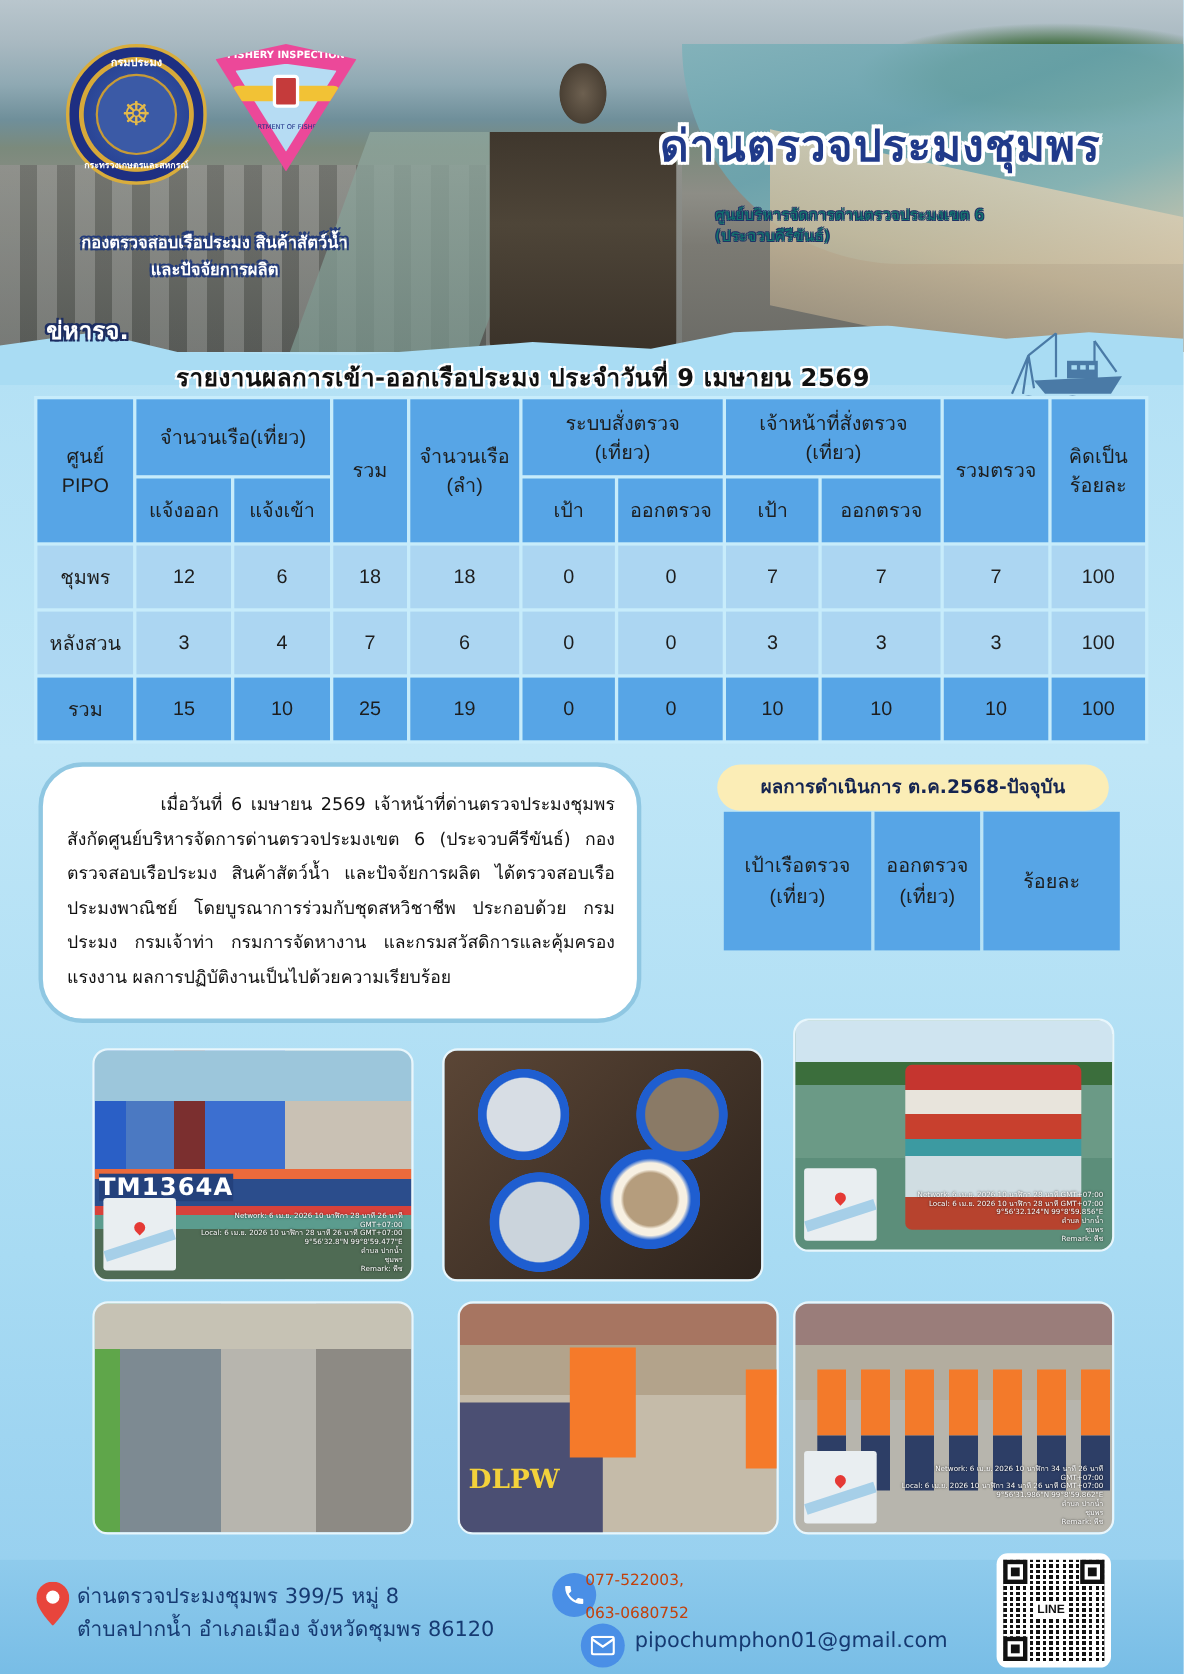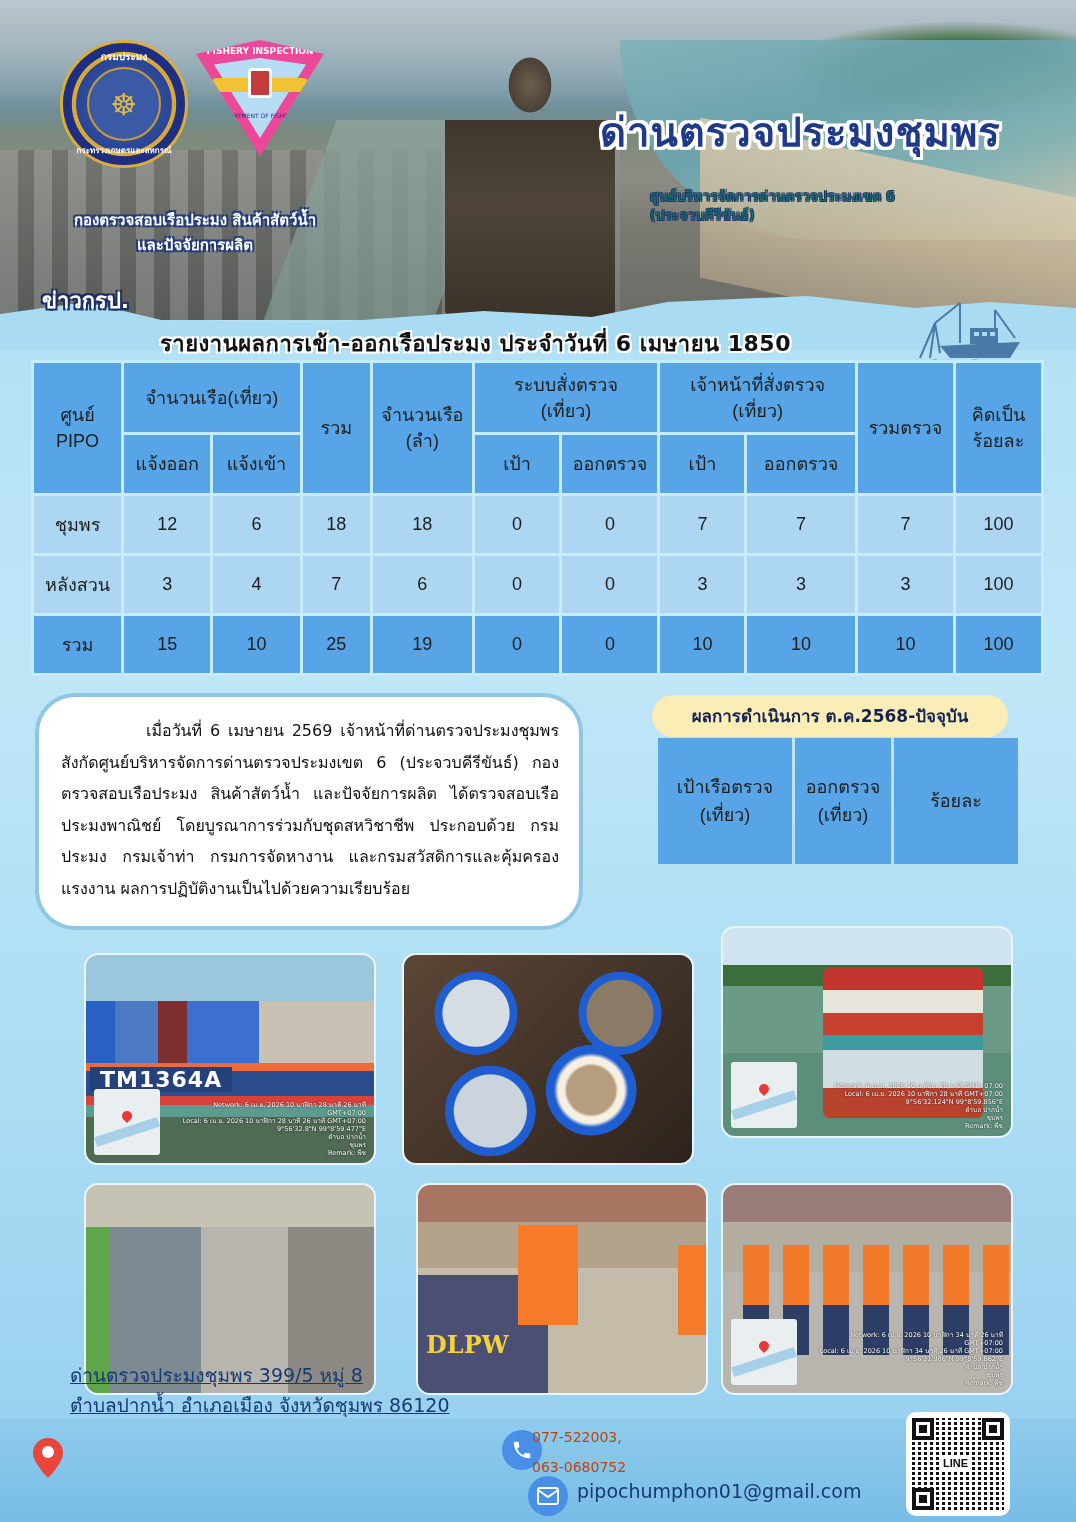--- a/index.html
+++ b/index.html
@@ -176,31 +176,30 @@
         background: repeating-linear-gradient(90deg, #2d3e66 0 26px, transparent 26px 40px); }
   .map-inset {
     position: absolute; left: 8px; bottom: 8px; width: 66px; height: 66px; background: #e9eef1; border-radius: 3px;
   }
   .map-inset::before { content: ""; position: absolute; left: 0; top: 38px; width: 66px; height: 10px; background: #a6cfe8; transform: rotate(-18deg); }
   .map-pin { position: absolute; left: 28px; top: 22px; width: 10px; height: 10px; background: #e53935; border-radius: 50% 50% 50% 0; transform: rotate(-45deg); }
   .geo {
     position: absolute; right: 8px; bottom: 6px; width: 190px; font-size: 6.5px; line-height: 8px; color: #fff; text-align: right;
     font-family: "DejaVu Sans", sans-serif; text-shadow: 0 0 2px #000;
   }
-  .plate { position: absolute; left: 4px; top: 112px; font-size: 22px; font-weight: bold; color: #fff; background: #24417c; padding: 0 10px; letter-spacing: 1px; }
+  .plate { position: absolute; left: 4px; top: 112px; font-size: 22px; font-weight: bold; color: #fff; background: #24417c; padding: 0 0; letter-spacing: 1px; }
   
   .footer {
     position: absolute; left: 0; top: 1418px; width: 1076px; height: 104px;
     background: linear-gradient(180deg, #8fcbec, #78bde6);
   }
   .pin-icon { position: absolute; left: 33px; top: 1438px; width: 30px; height: 40px; }
   .addr {
-    position: absolute; left: 70px; top: 1360px; font-size: 19px; line-height: 30px; color: #163a72;
+    position: absolute; left: 70px; top: 1436px; font-size: 19px; line-height: 30px; color: #163a72;
     font-family: "DejaVu Sans", sans-serif;
-    text-decoration: underline;
   }
   .circ-icon {
     position: absolute; width: 40px; height: 40px; border-radius: 50%; background: #4a8fe6;
     display: flex; align-items: center; justify-content: center;
   }
   .phone-icon { left: 502px; top: 1430px; }
   .mail-icon { left: 528px; top: 1476px; }
   .phones { position: absolute; left: 532px; top: 1422px; font-size: 14px; line-height: 30px; color: #c2410c; }
   .email { position: absolute; left: 577px; top: 1480px; font-size: 19px; color: #163a72; }
   .qr {
@@ -249,23 +248,23 @@
 <div class="org-line" style="left:55px; top:208px; width:280px;">กองตรวจสอบเรือประมง สินค้าสัตว์น้ำ</div>
 <div class="org-line" style="left:55px; top:233px; width:280px;">และปัจจัยการผลิต</div>
 
 <div class="title-main">ด่านตรวจประมงชุมพร</div>
 <div class="subtitle">
   <div>ศูนย์บริหารจัดการด่านตรวจประมงเขต 6</div>
   <div>(ประจวบคีรีขันธ์)</div>
 </div>
 
 <div class="wave-edge"></div>
-<div class="news-tag">ข่าวกรป.</div>
-
-<div class="report-title">รายงานผลการเข้า-ออกเรือประมง ประจำวันที่ 6 เมษายน 1850</div>
+<div class="news-tag">ข่หารจ.</div>
+
+<div class="report-title">รายงานผลการเข้า-ออกเรือประมง ประจำวันที่ 9 เมษายน 2569</div>
 <svg class="boat-icon" viewBox="0 0 110 70">
   <g fill="none" stroke="#4a7aa6" stroke-width="2">
     <line x1="45" y1="5" x2="45" y2="45"></line>
     <line x1="80" y1="12" x2="80" y2="45"></line>
     <line x1="45" y1="5" x2="20" y2="25"></line>
     <line x1="80" y1="12" x2="100" y2="40"></line>
     <path d="M20 25 L5 60 M20 25 L15 60 M20 25 L25 55"></path>
     <path d="M10 65 Q20 60 30 65 T50 65 T70 65 T90 65"></path>
     <path d="M15 70 Q25 65 35 70 T55 70 T75 70"></path>
   </g>

